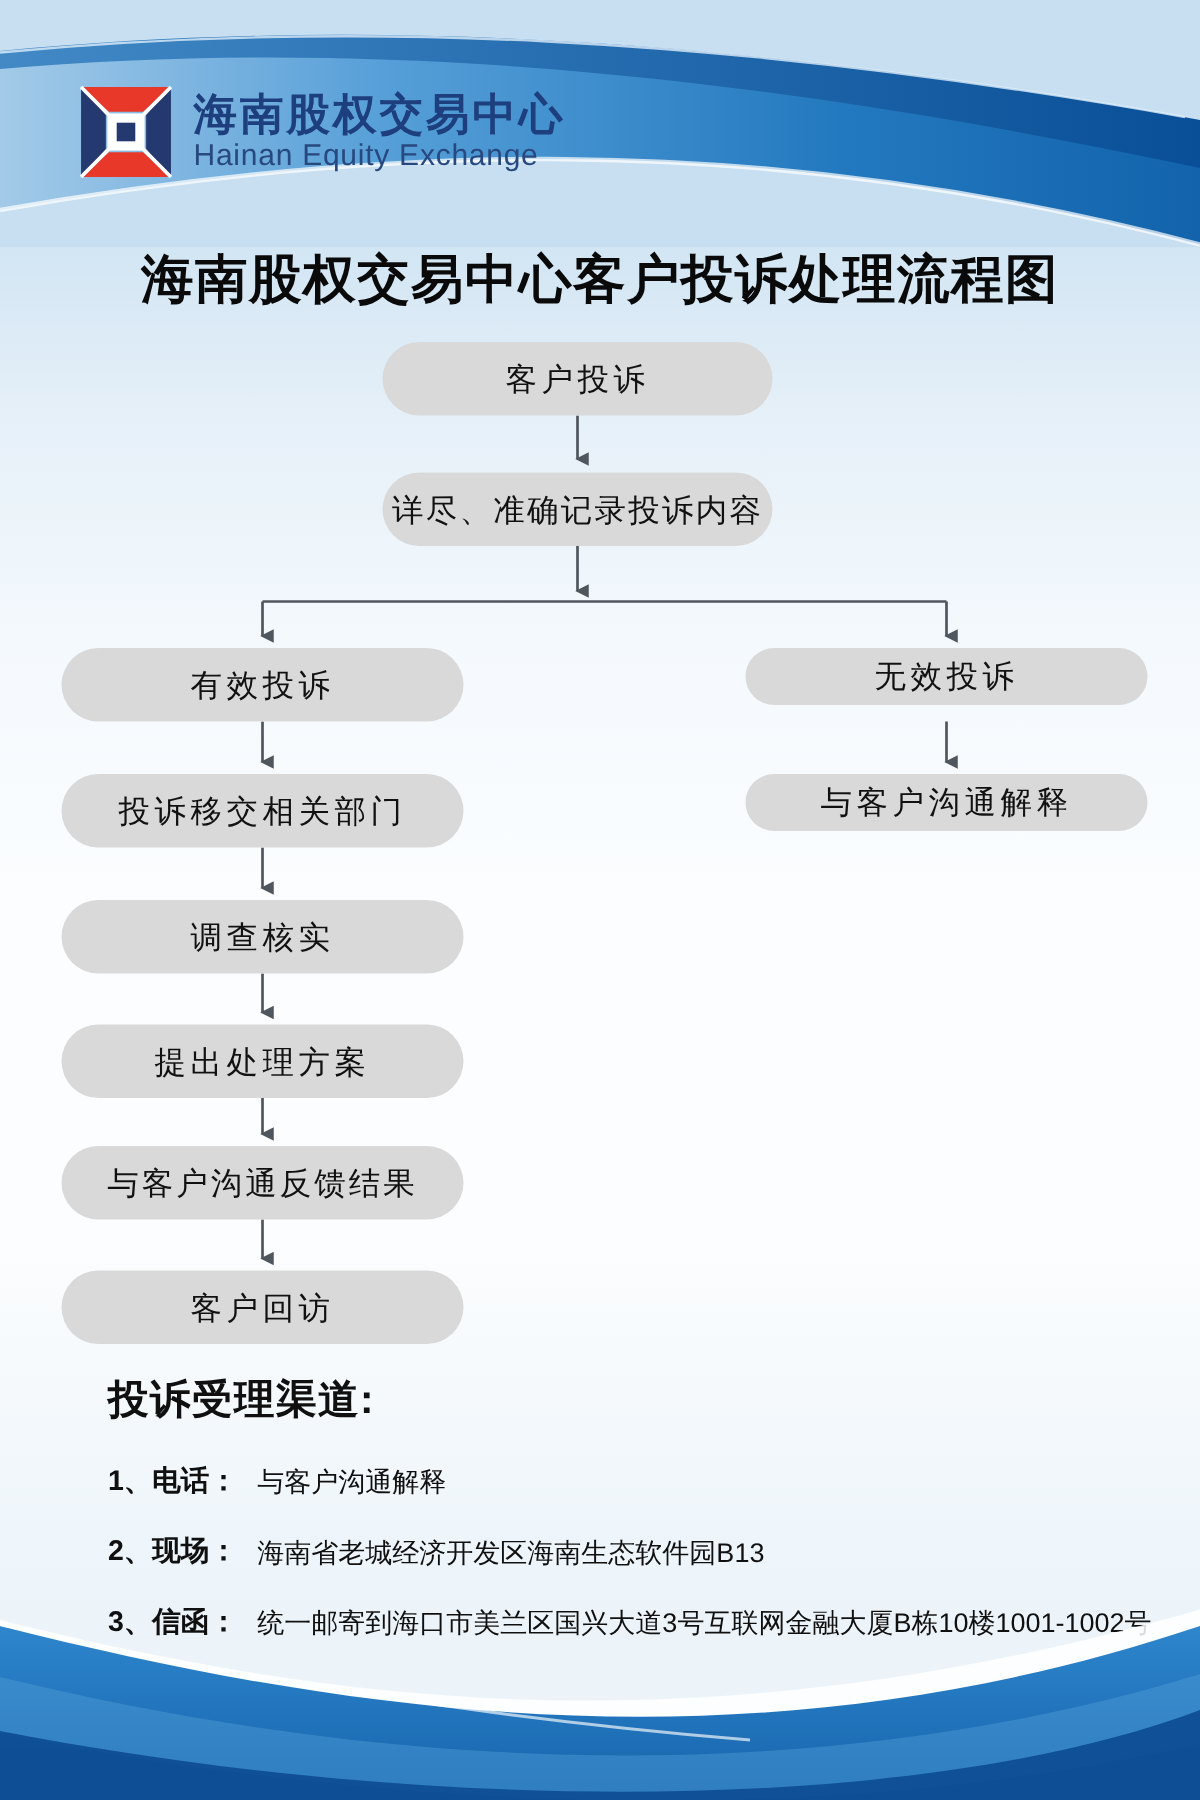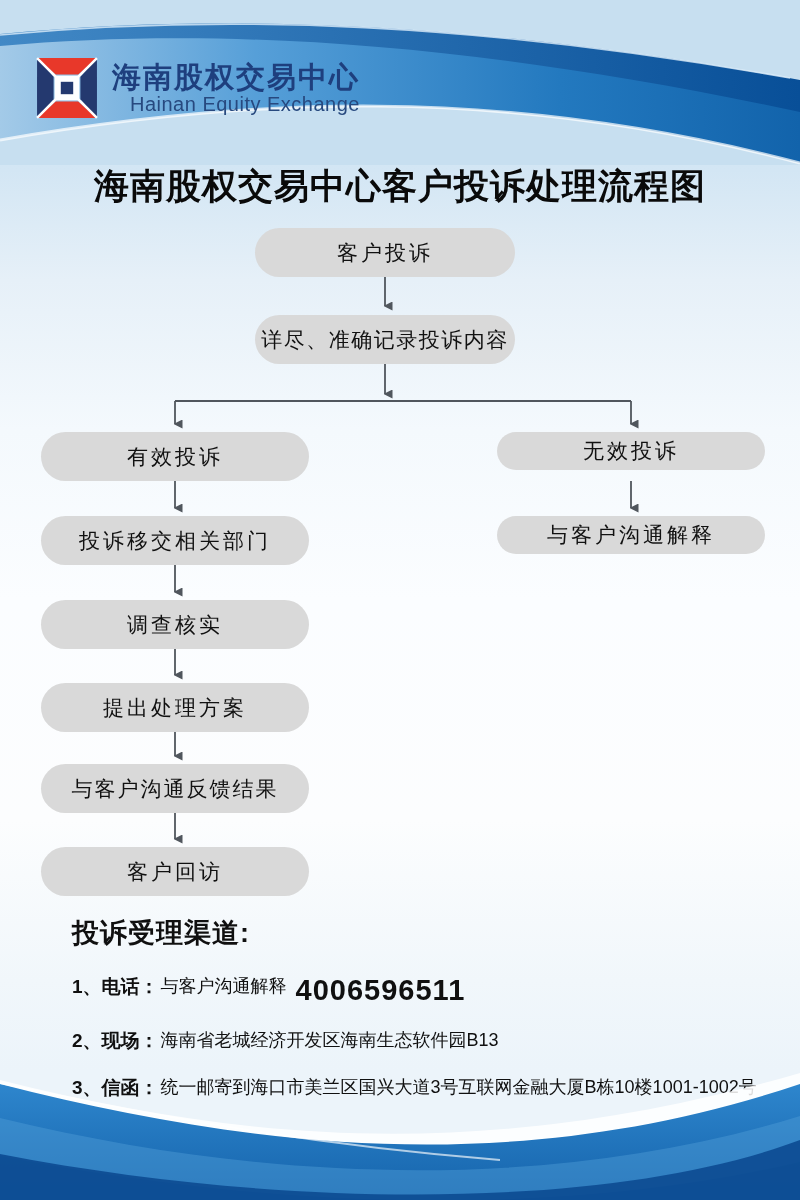--- a/index.html
+++ b/index.html
@@ -4,21 +4,21 @@
 <style>
   html,body{margin:0;padding:0;}
   body{font-family:"Liberation Sans","DejaVu Sans",sans-serif;}
   #poster{
     position:relative;width:800px;height:1200px;overflow:hidden;
     background:linear-gradient(180deg,#c7dff0 0px,#d3e6f4 170px,#e6f0f8 280px,
       #f4f9fd 430px,#fbfdff 600px,#fcfdfe 820px,#f1f7fb 980px,#ecf4fa 1070px);
   }
   
   .header-wave{position:absolute;top:0;left:0;}
-  .logo-block{position:absolute;top:57px;left:36px;display:flex;align-items:center;text-align:right;}
+  .logo-block{position:absolute;top:57px;left:53px;display:flex;align-items:center;}
   .logo-mark{width:62px;height:62px;display:block;}
   .org-names{margin-left:14px;padding-top:2px;}
   .org-zh{font-size:29px;font-weight:bold;color:#1e3f7e;letter-spacing:2px;line-height:1.05;}
   .org-en{font-size:20px;color:#27497f;letter-spacing:0.5px;line-height:1.15;}
   
   .page-title{
     position:absolute;top:163px;left:0;width:800px;text-align:center;
     font-family:Liberation Sans, sans-serif;
     font-size:35px;font-weight:bold;color:#0a0a0a;letter-spacing:1px;
   }
@@ -29,21 +29,21 @@
     font-family:"Liberation Serif","DejaVu Serif",serif;
     font-size:21px;color:#111;letter-spacing:3px;white-space:nowrap;
   }
   .n-mid{left:255px;width:260px;height:49px;}
   .n-left{left:41px;width:268px;height:49px;}
   .n-right{left:497px;width:268px;height:38px;}
   .flow-connectors{position:absolute;top:0;left:0;pointer-events:none;}
   
   .channels{position:absolute;left:72px;top:915px;width:680px;color:#101010;}
   .channels-heading{font-size:27px;font-weight:bold;letter-spacing:1px;}
-  .channel-item{display:flex;align-items:flex-start;white-space:nowrap;margin-top:21px;}
+  .channel-item{display:flex;align-items:flex-end;white-space:nowrap;margin-top:21px;gap:11px;}
   .channel-item.first{margin-top:23px;}
   .channel-label{font-size:19px;font-weight:bold;}
   .channel-text{font-size:18px;margin-left:2px;}
   .phone-number{font-size:29px;font-weight:bold;margin-left:9px;letter-spacing:1px;}
   
   .footer-wave{position:absolute;left:0;bottom:0;}
 </style>
 </head>
 <body>
 
@@ -120,21 +120,20 @@
   <div class="flow-node n-left" style="top:683px">提出处理方案</div>
   <div class="flow-node n-left" style="top:847px">客户回访</div>
   <div class="flow-node n-left" style="top:764px;letter-spacing:2px">与客户沟通反馈结果</div>
   <div class="flow-node n-right" style="top:516px">与客户沟通解释</div>
 
   <div class="channels">
     <div class="channels-heading">投诉受理渠道:</div>
     <div class="channel-item first">
       <span class="channel-label">1、电话：</span>
       <span class="channel-text">与客户沟通解释</span>
-      <span class="phone-number">4006596511</span>
     </div>
     <div class="channel-item">
       <span class="channel-label">2、现场：</span>
       <span class="channel-text">海南省老城经济开发区海南生态软件园B13</span>
     </div>
     <div class="channel-item">
       <span class="channel-label">3、信函：</span>
       <span class="channel-text">统一邮寄到海口市美兰区国兴大道3号互联网金融大厦B栋10楼1001-1002号</span>
     </div>
   </div>

